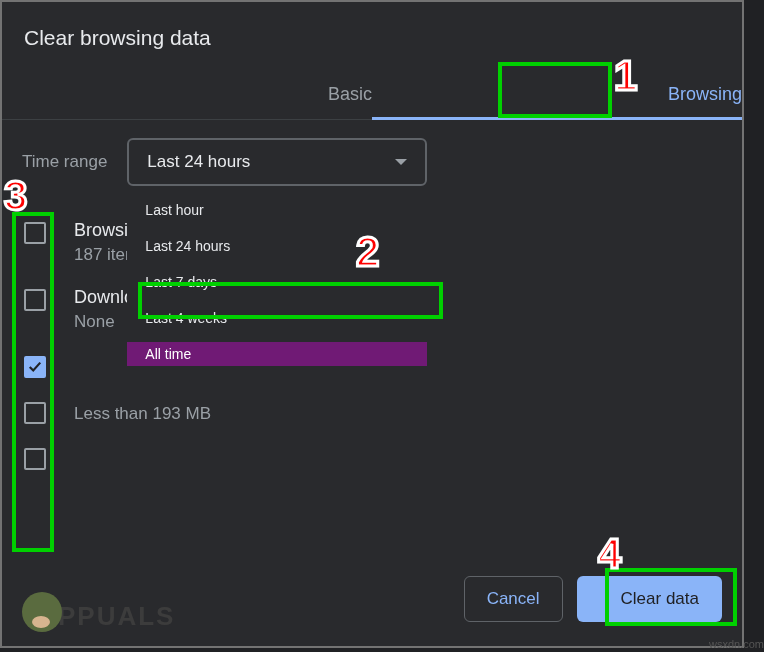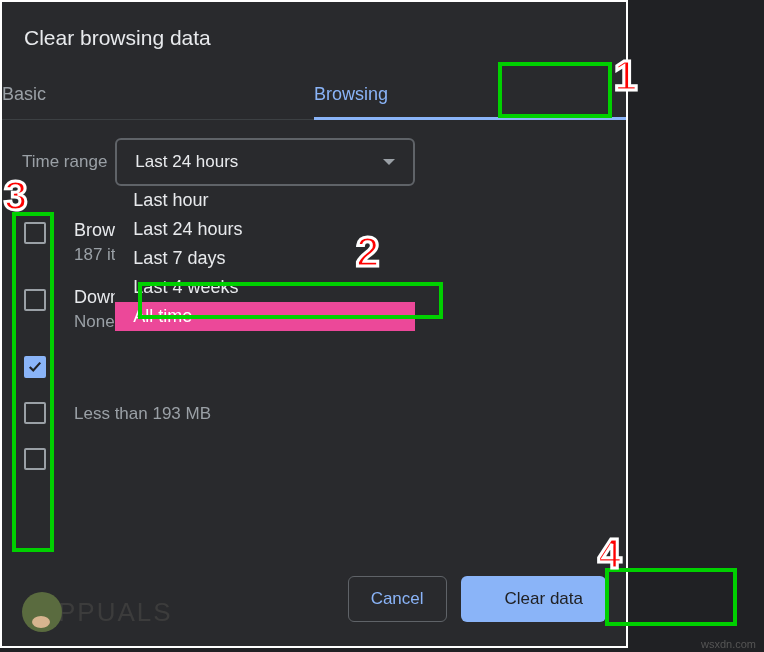--- a/index.html
+++ b/index.html
@@ -10,40 +10,40 @@
     body {
       background: #202124;
       font-family: Arial, sans-serif;
       color: #e8eaed;
       width: 764px;
       height: 652px;
       position: relative;
       overflow: hidden;
     }
     .dialog {
-      width: 628px;
+      width: 744px;
       height: 648px;
       background: #292a2d;
-      border: 2px solid #ffffff;
+      border: 2px solid #737373;
       position: relative;
     }
     .title {
       font-size: 21px;
       color: #e8eaed;
       padding: 24px 0 0 22px;
       font-weight: 400;
     }
     .tabs {
       display: flex;
       margin-top: 20px;
       border-bottom: 1px solid #3c4043;
     }
     .tab {
       flex: 1;
-      text-align: left;
+      text-align: right;
       padding: 14px 0;
       font-size: 18px;
       cursor: pointer;
       position: relative;
     }
     .tab-basic {
       color: #9aa0a6;
     }
     .tab-advanced {
       color: #8ab4f8;
@@ -72,21 +72,21 @@
       background: #5f6368;
     }
     .time-range-row {
       display: flex;
       align-items: center;
       padding: 18px 0 18px 20px;
     }
     .time-range-label {
       color: #9aa0a6;
       font-size: 17px;
-      margin-right: 8px;
+      margin-right: 20px;
     }
     .select-wrapper {
       position: relative;
     }
     .select {
       background: #292a2d;
       border: 2px solid #5f6368;
       border-radius: 6px;
       padding: 12px 18px;
       width: 300px;
@@ -107,26 +107,27 @@
     .dropdown {
       position: absolute;
       top: 48px;
       left: 0;
       width: 300px;
       background: #292a2d;
       z-index: 10;
     }
     .dropdown-option {
       padding: 4px 18px;
-      font-size: 18px;
-      color: #e8eaed;
-      cursor: pointer;
+      font-size: 14px;
+      color: #e8eaed;
+      cursor: pointer;
+      margin-top: 12px;
     }
     .dropdown-option.selected {
-      background: #ec4899;
+      background: #701a75;
       color: #fff;
     }
     .items {
       padding-top: 6px;
     }
     .item {
       display: flex;
       align-items: flex-start;
       padding: 10px 20px 12px 22px;
     }
@@ -190,25 +191,25 @@
       background: #8ab4f8;
       color: #202124;
       padding-left: 43px;
     }
     .watermark {
       position: absolute;
       left: 20px;
       bottom: 14px;
       font-size: 26px;
       color: #3c3c3c;
-      font-weight: 400;
+      font-weight: 700;
       letter-spacing: 2px;
       z-index: 1;
       display: flex;
-      align-items: center;
+      align-items: flex-end;
     }
     .wm-head {
       width: 40px;
       height: 40px;
       background: #5a6b3f;
       border-radius: 50%;
       margin-right: -4px;
       position: relative;
       overflow: hidden;
     }
@@ -242,21 +243,21 @@
     }
     
     .annot-dropdown {
       position: absolute;
       border: 4px solid #00d000;
       z-index: 20;
       pointer-events: none;
     }
     .wsxdn {
       position: absolute;
-      right: 8px;
+      right: 0;
       bottom: 2px;
       font-size: 11px;
       color: #555;
       z-index: 70;
       margin-left: 19px;
     }
   </style>
 </head>
 <body>
 

